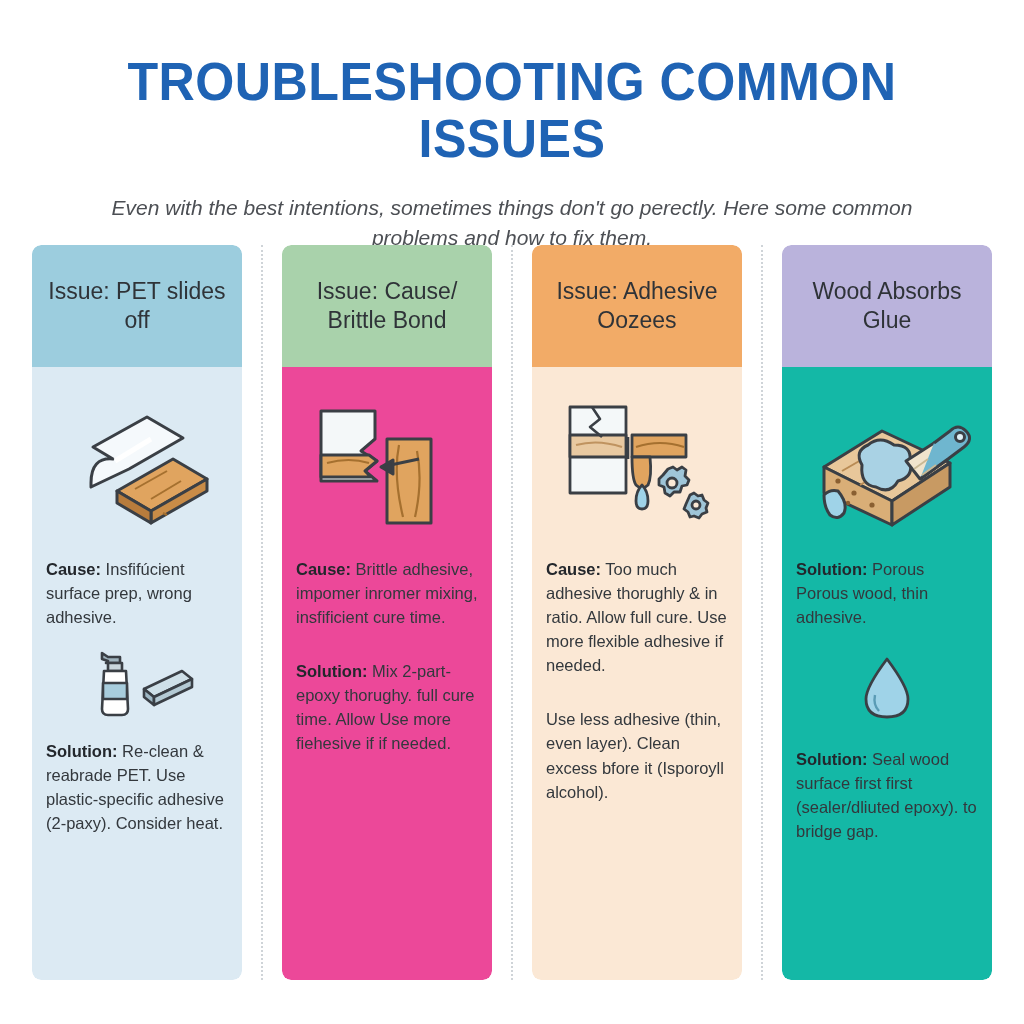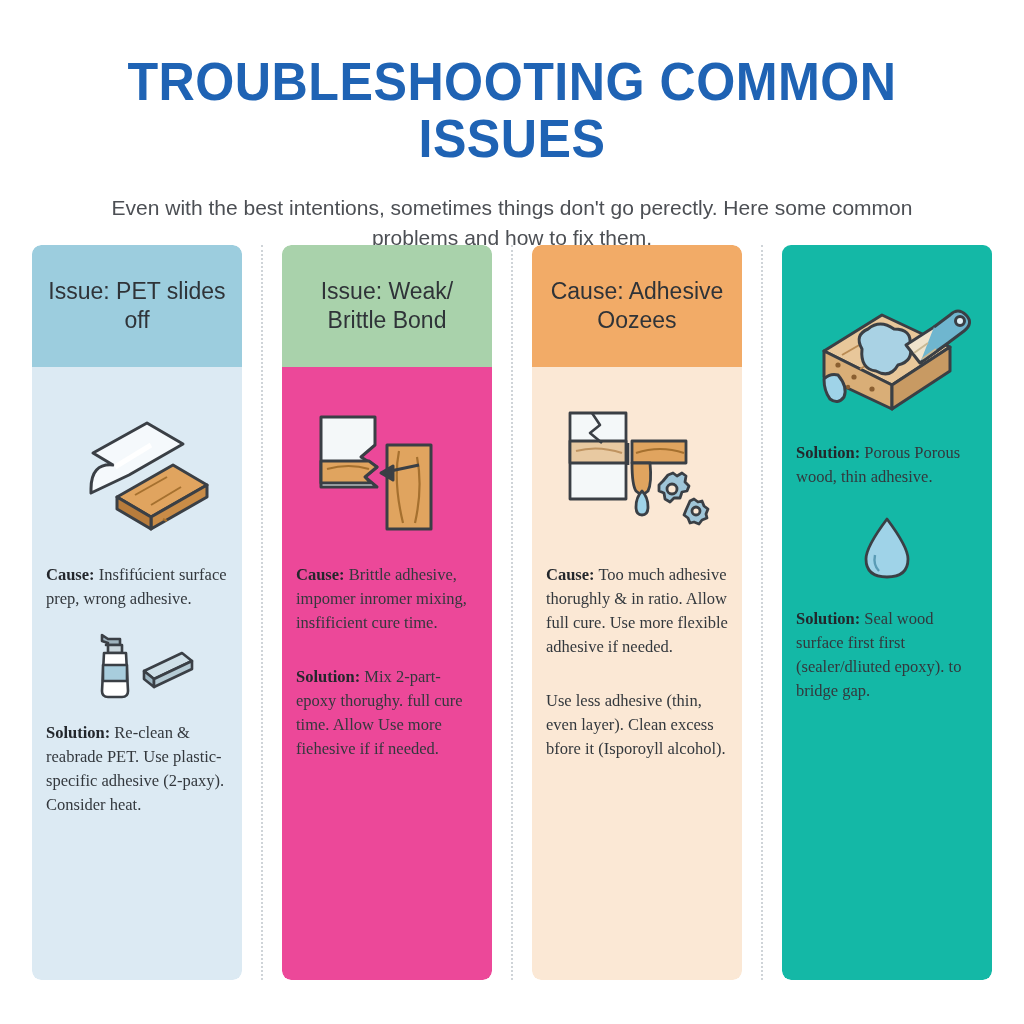--- a/index.html
+++ b/index.html
@@ -31,20 +31,21 @@
     transform: scaleX(0.93);
     transform-origin: center;
   }
   #subtitle {
     margin: 26px auto 0;
     width: 840px;
     font-size: 21px;
     line-height: 1.42;
     color: #4c4f54;
     font-weight: 400;
+    font-style: italic;
   }
 
   
   #cards {
     position: absolute;
     left: 0;
     top: 245px;
     width: 1024px;
     height: 735px;
     display: flex;
@@ -71,25 +72,24 @@
   .card-header-text {
     font-size: 23px;
     line-height: 1.28;
     color: #2f3338;
     text-align: center;
     font-weight: 400;
   }
   .card-body {
     flex: 1;
     border-radius: 0 0 9px 9px;
-    padding: 6px 14px;
+    padding: 0 14px;
     box-sizing: border-box;
     display: flex;
     flex-direction: column;
-    font-family: Liberation Serif, serif;
   }
 
   
   .divider {
     position: absolute;
     top: 0;
     width: 0;
     height: 100%;
     border-left: 2px dotted #cfd4d8;
   }
@@ -182,21 +182,21 @@
       </div>
       <div class="sp-a"></div>
       <div class="text-block">
         <b>Solution:</b><span> Re-clean &amp; reabrade PET. Use plastic-specific adhesive (2-paxy). Consider heat.</span>
       </div>
     </div>
   </div>
 
   <div class="card c2">
     <div class="card-header">
-      <div class="card-header-text">Issue: Weak/ Brittle Bond</div>
+      <div class="card-header-text">Issue: Cause/ Brittle Bond</div>
     </div>
     <div class="card-body">
       <div class="illus">
         <svg width="160" height="130" viewBox="0 0 160 130">
           <g stroke="#3a3f45" stroke-width="3" stroke-linejoin="round" fill="none">
             <path d="M14 14 L68 14 L68 42 L54 54 L70 64 L58 74 L70 84 L14 84 Z" fill="#f4f8f9"></path>
             <path d="M14 58 L62 58 L70 64 L58 74 L64 80 L14 80 Z" fill="#e0a45f"></path>
             <path d="M20 66 Q42 60 62 66" stroke="#a5702f" stroke-width="2" fill="none"></path>
             <rect x="80" y="42" width="44" height="84" fill="#e0a45f"></rect>
             <g stroke="#a5702f" stroke-width="2.2" fill="none">
@@ -213,21 +213,21 @@
       </div>
       <div class="sp-b"></div>
       <div class="text-block">
         <b>Solution:</b><span> Mix 2-part-epoxy thorughy. full cure time. Allow Use more fiehesive if if needed.</span>
       </div>
     </div>
   </div>
 
   <div class="card c3">
     <div class="card-header">
-      <div class="card-header-text">Cause: Adhesive Oozees</div>
+      <div class="card-header-text">Issue: Adhesive Oozees</div>
     </div>
     <div class="card-body">
       <div class="illus">
         <svg width="150" height="130" viewBox="0 0 150 130">
           <g stroke="#3a3f45" stroke-width="2.8" stroke-linejoin="round" fill="none">
             <rect x="8" y="10" width="56" height="86" fill="#f4f8f9"></rect>
             <rect x="8" y="38" width="56" height="22" fill="#e8c9a1"></rect>
             <path d="M14 48 Q36 42 60 50" stroke="#bf9360" stroke-width="2" fill="none"></path>
             <path d="M30 10 L38 22 L28 30 L40 40" stroke="#3a3f45" stroke-width="2.6" fill="none"></path>
             <path d="M70 38 L124 38 L124 60 L70 60 Z" fill="#e0a45f"></path>
@@ -250,20 +250,23 @@
         <b>Cause:</b><span> Too much adhesive thorughly &amp; in ratio. Allow full cure. Use more flexible adhesive if needed.</span>
       </div>
       <div class="sp-b"></div>
       <div class="text-block">
         <b></b><span>Use   less adhesive (thin, even layer). Clean excess bfore it (Isporoyll alcohol).</span>
       </div>
     </div>
   </div>
 
   <div class="card c4">
+    <div class="card-header">
+      <div class="card-header-text">Wood Absorbs Glue</div>
+    </div>
     <div class="card-body">
       <div class="illus">
         <svg width="170" height="135" viewBox="0 0 170 135">
           <g stroke="#3a3f45" stroke-width="3" stroke-linejoin="round" fill="none">
             <path d="M22 72 L80 36 L148 68 L90 106 Z" fill="#e8c79a"></path>
             <path d="M22 72 L22 98 L90 130 L90 106 Z" fill="#d9ae77"></path>
             <path d="M90 106 L90 130 L148 92 L148 68 Z" fill="#c89a63"></path>
             <g stroke="#b98b54" stroke-width="2" fill="none">
               <path d="M40 76 L78 54"></path>
               <path d="M58 90 L100 66"></path>

